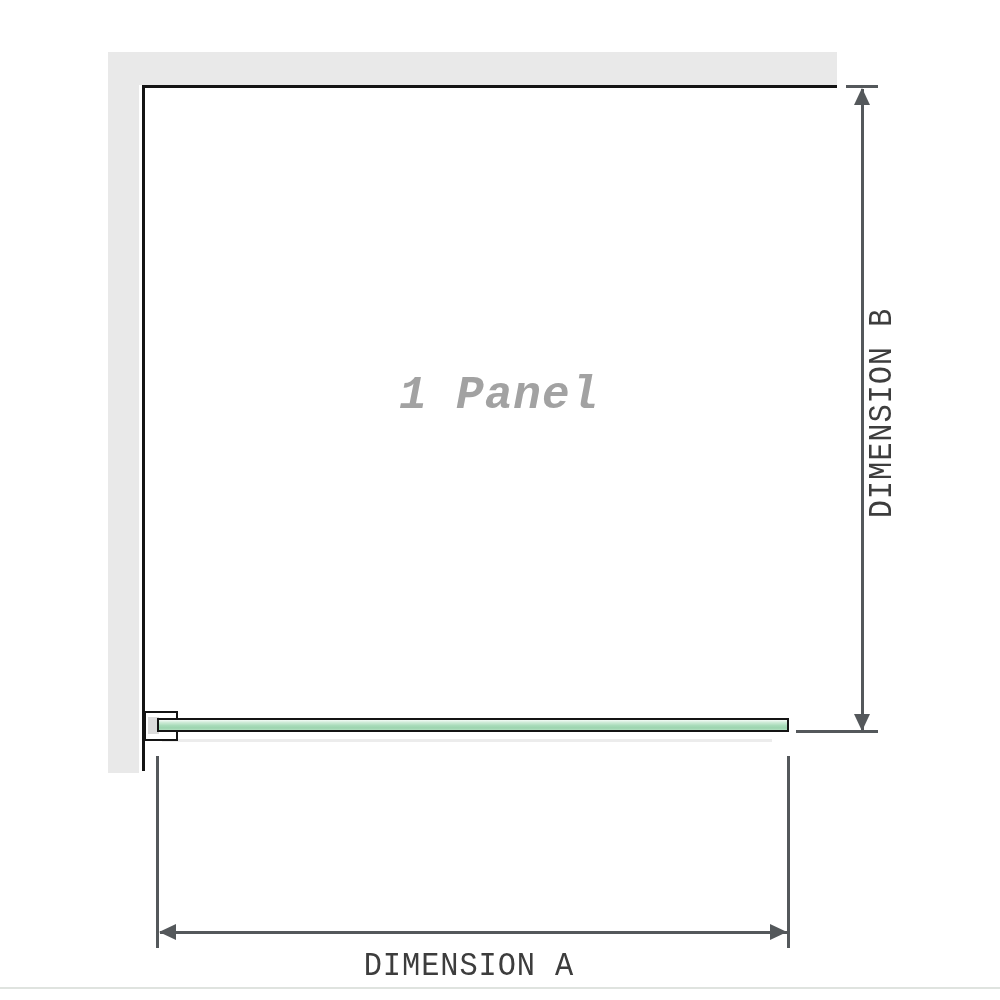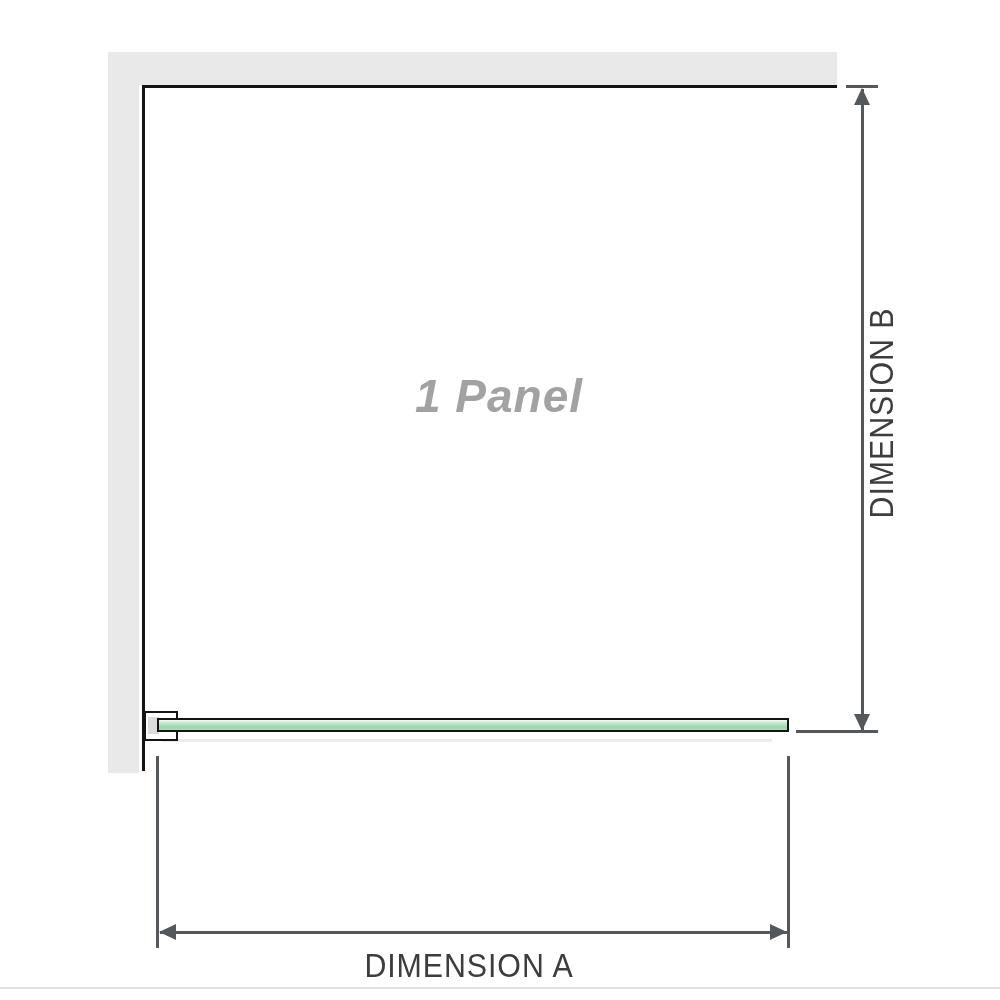--- a/index.html
+++ b/index.html
@@ -7,20 +7,21 @@
     padding: 0;
     background: #ffffff;
     font-family: "Liberation Sans", "DejaVu Sans", sans-serif;
   }
   .stage {
     position: relative;
     width: 1000px;
     height: 1000px;
     background: var(--background, #ffffff);
     overflow: hidden;
+    font-family: Liberation Mono, monospace;
   }
   .abs { position: absolute; }
 
   
   .wall-top {
     left: 108px; top: 52px; width: 729px; height: 33px;
     background: var(--wall-fill);
   }
   .wall-left {
     left: 108px; top: 52px; width: 31px; height: 721px;

